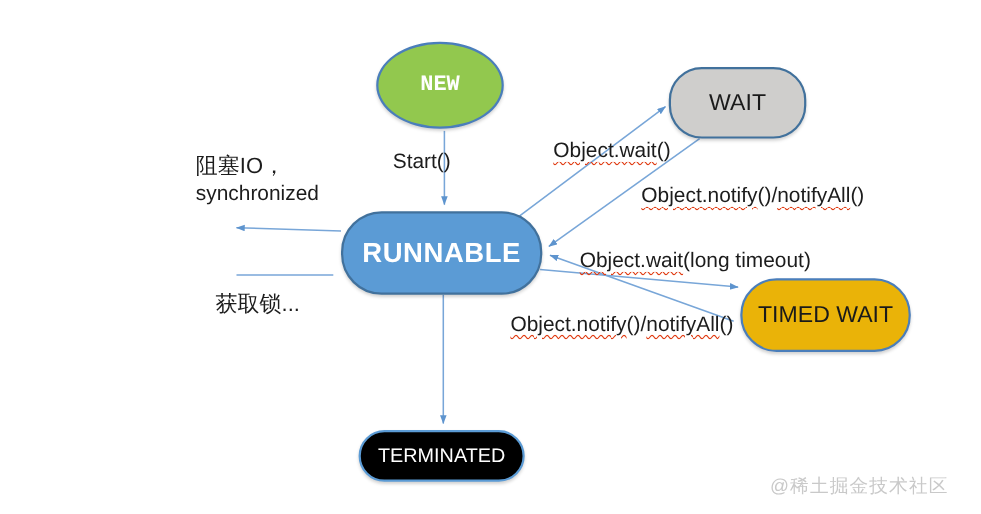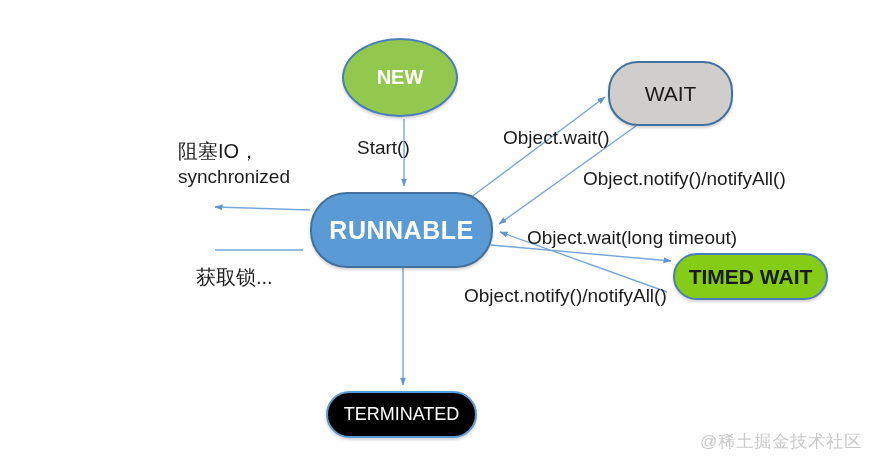--- a/index.html
+++ b/index.html
@@ -8,60 +8,61 @@
     font-family:"Liberation Sans","DejaVu Sans",sans-serif;
   }
   svg.edges{position:absolute;left:0;top:0;width:892px;height:467px;pointer-events:none;}
   .node{
     position:absolute;display:flex;align-items:center;justify-content:center;
     box-sizing:border-box;box-shadow:0 2px 3px rgba(0,0,0,0.18);
   }
   .node-new{
     left:342px;top:38px;width:116px;height:79px;border-radius:50%;
     background:#92C84E;border:2px solid #4A7EBB;
-    color:#fff;font-weight:bold;font-size:20px;
+    color:#fff;font-weight:bold;font-size:20px;font-family:Liberation Mono, monospace;
   }
   .node-runnable{
     left:310px;top:192px;width:183px;height:76px;border-radius:37px;
     background:#5B9BD5;border:2px solid #41719C;
     color:#fff;font-weight:bold;font-size:25px;letter-spacing:0.5px;
   }
   .node-blocked{
     left:38px;top:202px;width:177px;height:53px;border-radius:26px;
     background:#FE0000;border:1px solid #5B9BD5;
     color:#fff;font-size:18px;
   }
   .node-wait{
     left:608px;top:61px;width:125px;height:65px;border-radius:30px;
     background:#CFCECC;border:2px solid #41719C;
     color:#1a1a1a;font-size:21px;
   }
   .node-timedwait{
-    left:673px;top:253px;width:155px;height:47px;border-radius:33px;
-    background:#84cc16;border:2px solid #4A7EBB;
-    color:#1a1a1a;font-size:21px;font-weight:bold;
+    left:673px;top:253px;width:155px;height:67px;border-radius:33px;
+    background:#eab308;border:2px solid #4A7EBB;
+    color:#1a1a1a;font-size:21px;
   }
   .node-terminated{
     left:326px;top:391px;width:151px;height:47px;border-radius:24px;
     background:#000000;border:2px solid #5B9BD5;
     color:#fff;font-size:18px;
   }
   .lbl{
     position:absolute;white-space:nowrap;color:#1c1c1c;font-size:19px;line-height:25px;
   }
   .lbl-cn{font-size:20px;line-height:26px;}
   .lbl-start{left:357px;top:135px;}
   .lbl-blocking-io{left:178px;top:138px;}
   .lbl-acquire-lock{left:196px;top:264px;}
   .lbl-object-wait{left:503px;top:125px;}
   .lbl-object-notify-top{left:583px;top:166px;}
   .lbl-object-wait-long{left:527px;top:225px;}
   .lbl-object-notify-bottom{left:464px;top:283px;line-height:25px;}
   .lbl-terminate{left:288px;top:301px;font-size:21px;line-height:28px;}
   .wavy{
+    text-decoration:underline;
     text-decoration-style:wavy;
     text-decoration-color:#E0390F;
     text-decoration-thickness:1px;
     text-underline-offset:3px;
   }
   .watermark{
     position:absolute;left:700px;top:430px;
     font-size:17px;color:#C9C9C9;letter-spacing:1px;white-space:nowrap;
   }
 </style>

